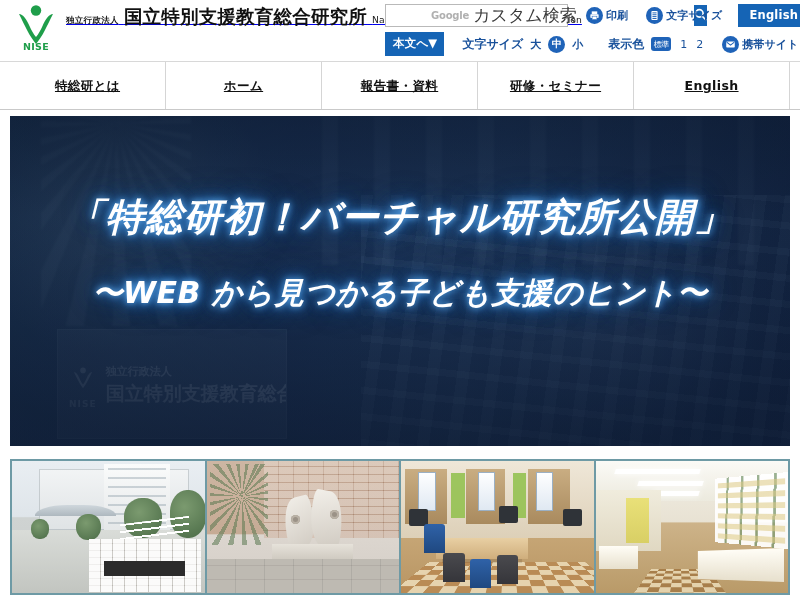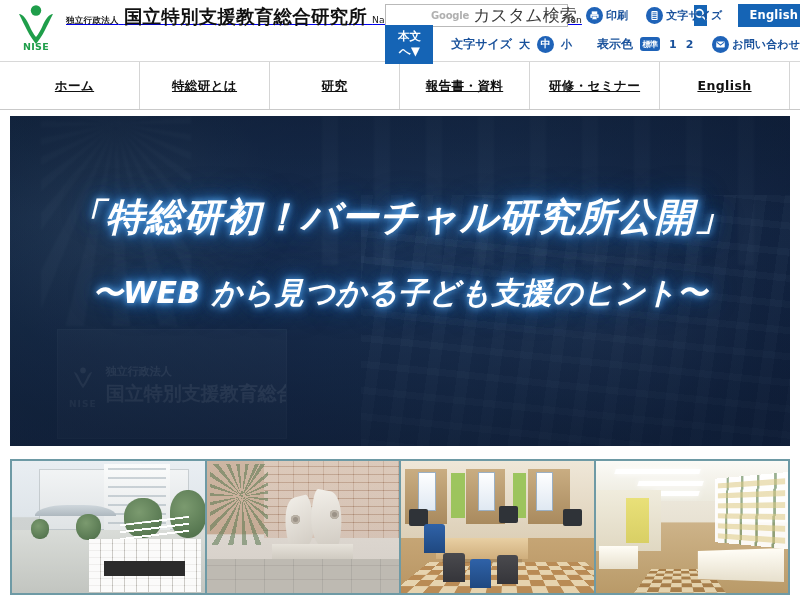--- a/index.html
+++ b/index.html
@@ -127,21 +127,21 @@
     margin-right: 7px; cursor: pointer;
   }
   .sz-opt.sel, .clr-opt.sel {
     background: #1f63b8; color: #fff;
     border-radius: 50%;
     width: 17px; height: 17px;
     display: flex; align-items: center; justify-content: center;
     font-size: 10px;
   }
   .clr-opt {
-    font-size: 11px; color: #19519b; font-weight: 700;
+    font-size: 11px; color: #19519b; font-weight: 400;
     margin-right: 9px; cursor: pointer;
   }
   .clr-opt.sel {
     border-radius: 3px; width: 20px; height: 14px;
     font-size: 8px; letter-spacing: -.5px; margin-right: 9px;
   }
 
   
   .nav {
     display: flex; height: 48px;
@@ -535,30 +535,29 @@
         <span class="clr-opt">2</span>
       </div>
 
       <a class="util-link" href="#" style="margin-left:10px">
         <span class="circ-icon">
           <svg width="11" height="11" viewBox="0 0 16 16" aria-hidden="true">
             <rect x="1.8" y="3.8" width="12.4" height="8.4" rx="1" fill="#fff"></rect>
             <path d="M2.4 4.6 L8 9 L13.6 4.6" fill="none" stroke="#1f63b8" stroke-width="1.5"></path>
           </svg>
         </span>
-        <span class="lbl">お問い合わせ</span>
+        <span class="lbl">携帯サイト</span>
       </a>
     </div>
   </div>
 
   <nav class="nav">
     <span class="nav-spacer"></span>
+    <a class="nav-item" href="#">特総研とは</a>
     <a class="nav-item" href="#">ホーム</a>
-    <a class="nav-item" href="#">特総研とは</a>
-    <a class="nav-item" href="#">研究</a>
     <a class="nav-item" href="#">報告書・資料</a>
     <a class="nav-item" href="#">研修・セミナー</a>
     <a class="nav-item" href="#">English</a>
     <span class="nav-spacer right"></span>
   </nav>
 
   <div class="hero">
     <div class="hero-bg">
       <div class="hero-layer-a"></div>
       <div class="hero-pillars"></div>

